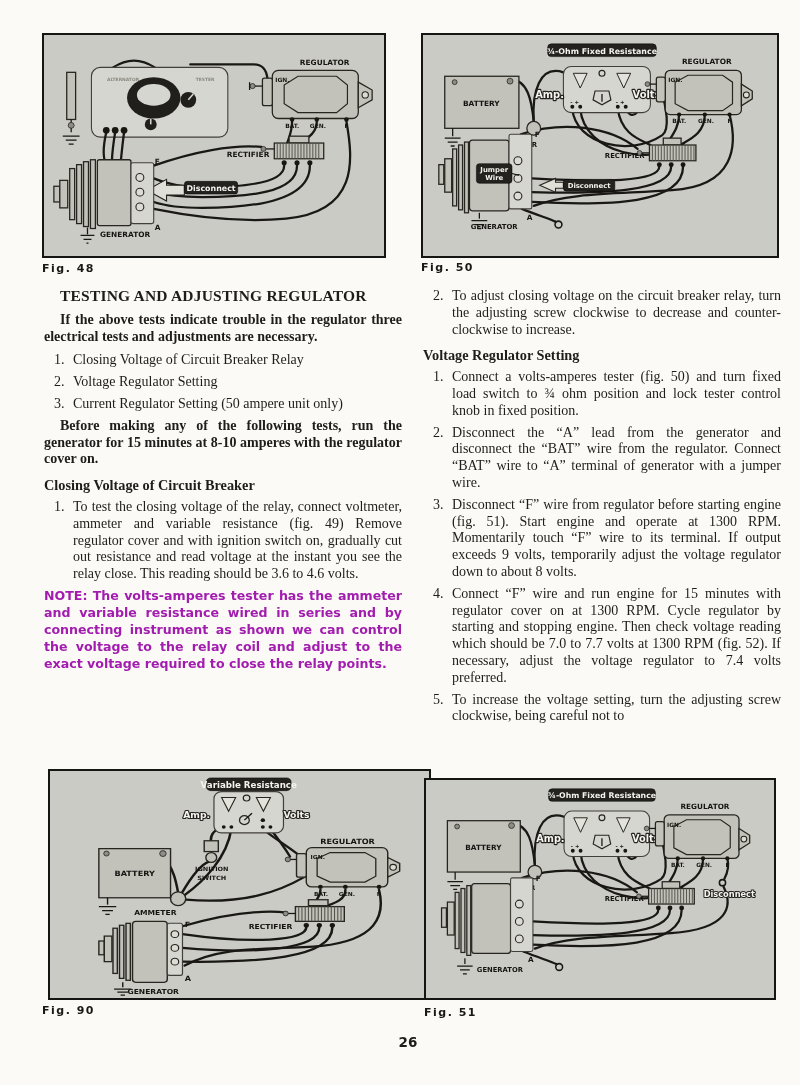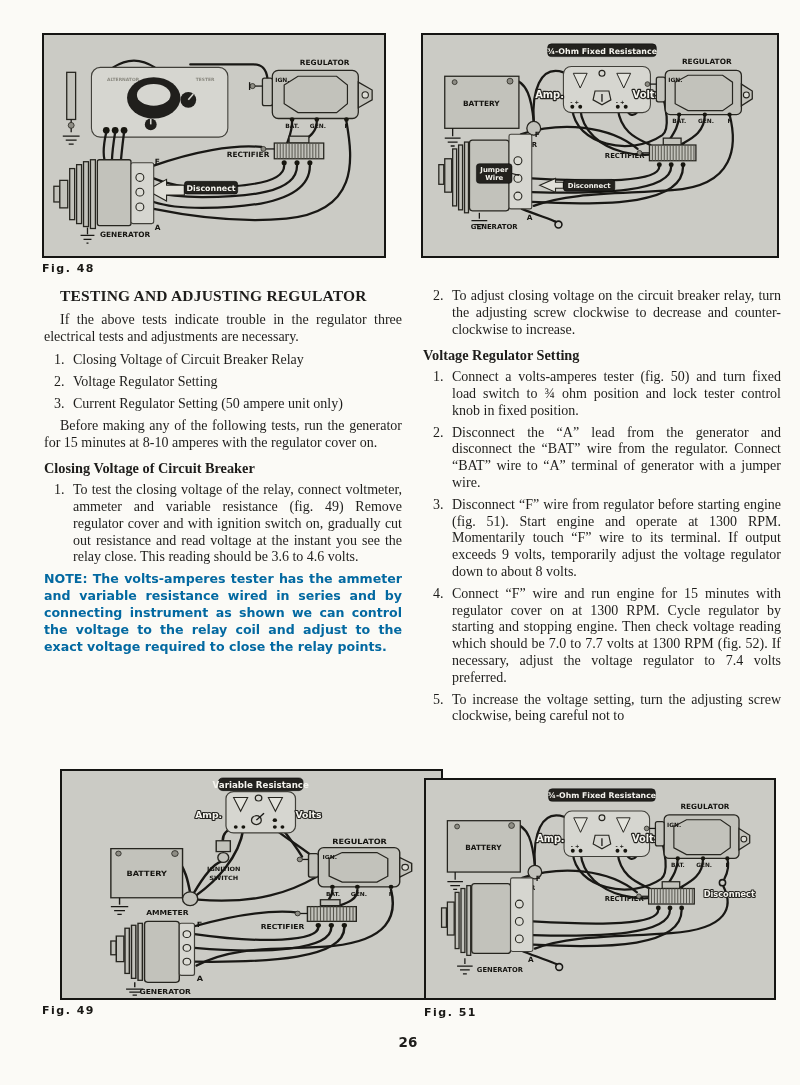--- a/index.html
+++ b/index.html
@@ -5,27 +5,27 @@
   html,body{margin:0;padding:0;background:#e9e8e4;}
   .sheet{position:relative;width:800px;height:1085px;margin:0 auto;background:#fbfaf6;
          font-family:"Liberation Serif",serif;color:#1e1d1b;overflow:hidden;}
   .figbox{position:absolute;margin:0;background:#d946ef;border:2.5px solid #151513;box-sizing:border-box;}
   .figbox svg{display:block;width:100%;height:100%;}
   .caption{position:absolute;text-align:left;font-family:"DejaVu Sans",sans-serif;font-weight:bold;
            font-size:11px;letter-spacing:1.5px;color:#191815;}
   .col{position:absolute;font-size:14px;line-height:16.8px;text-align:justify;}
   .head{font-size:15.5px;font-weight:bold;margin:0 0 7px 16px;letter-spacing:.2px;}
   .subhead{font-size:14.3px;font-weight:bold;margin:9px 0 5px 0;text-align:left;}
-  .col p{margin:0 0 7px 0;}
+  .col p{margin:0 0 7px 0;font-weight:bold;}
   .ind{text-indent:16px;}
   .li{display:flex;margin:0 0 5px 0;}
   .li .num{flex:0 0 29px;padding-left:10px;box-sizing:border-box;}
   .li .txt{flex:1;}
   .note{font-family:"DejaVu Sans",sans-serif;font-weight:bold;font-size:12.6px;line-height:16.9px;
-        margin:10px 44px 0 30px;text-align:justify;color:#0369a1;}
+        margin:10px 44px 0 30px;text-align:justify;color:#a21caf;}
   .pageno{position:absolute;left:0;top:1034px;width:816px;text-align:center;
           font-family:"DejaVu Sans",sans-serif;font-weight:bold;font-size:13.5px;}
   
   .figbg{fill:#cbcbc5;}
   .c{fill:#c2c2bb;stroke:#26251f;stroke-width:1.3;}
   .cl{fill:#d6d6d0;stroke:#403f39;stroke-width:1.1;}
   .cd{fill:#dcdcd5;stroke:#26251f;stroke-width:1.1;}
   .dark{fill:#201f1c;}
   .w{fill:none;stroke:#191815;stroke-width:2.3;stroke-linecap:round;}
   .w2{fill:none;stroke:#191815;stroke-width:1.3;}
@@ -250,20 +250,21 @@
         <text class="pt7" x="72" y="148" text-anchor="middle">Wire</text>
         <line class="w2" x1="90" y1="141" x2="97" y2="143"></line>
       </g>
       <g>
         <polygon class="arrow" points="118,153 134,146 134,150 142,150 142,156 134,156 134,160"></polygon>
         <rect class="pill" x="142" y="147" width="52" height="12" rx="3"></rect>
         <text class="pt7" x="168" y="156" text-anchor="middle">Disconnect</text>
       </g>
     </svg>
   </figure>
+  <div class="caption" style="left:421px;top:261px;width:358px">Fig. 50</div>
 
   <div class="col" style="left:44px;top:288px;width:358px">
     <h1 class="head">TESTING AND ADJUSTING REGULATOR</h1>
     <p class="ind">If the above tests indicate trouble in the regulator three electrical tests and adjustments are necessary.</p>
     <div class="li">
       <span class="num">1.</span>
       <span class="txt">Closing Voltage of Circuit Breaker Relay</span>
     </div>
     <div class="li">
       <span class="num">2.</span>
@@ -303,21 +304,21 @@
     <div class="li">
       <span class="num">4.</span>
       <span class="txt">Connect “F” wire and run engine for 15 minutes with regulator cover on at 1300 RPM. Cycle regulator by starting and stopping engine. Then check voltage reading which should be 7.0 to 7.7 volts at 1300 RPM (fig. 52). If necessary, adjust the voltage regulator to 7.4 volts preferred.</span>
     </div>
     <div class="li">
       <span class="num">5.</span>
       <span class="txt">To increase the voltage setting, turn the adjusting screw clockwise, being careful not to</span>
     </div>
   </div>
 
-  <figure class="figbox" style="left:60px;top:769px;width:383px;height:231px">
+  <figure class="figbox" style="left:48px;top:769px;width:383px;height:231px">
     <svg viewBox="0 0 349 231" preserveAspectRatio="none">
       <rect class="figbg" x="0" y="0" width="349" height="231"></rect>
       <g>
         <path class="w" d="M104,86 C114,100 116,112 118,124"></path>
         <path class="w" d="M121,125 C132,104 141,94 147,92"></path>
         <path class="w" d="M148,71 C148,63 153,59 159,57"></path>
         <path class="w" d="M167,59 C163,88 142,112 123,127"></path>
         <path class="w" d="M196,59 C208,70 224,80 234,90"></path>
         <path class="w" d="M203,59 C212,72 217,80 221,87"></path>
         <path class="w" d="M125,131 C180,136 212,122 234,108"></path>
@@ -406,21 +407,21 @@
           <circle class="cd" cx="115" cy="180" r="3.5"></circle>
           <circle class="cd" cx="115" cy="194" r="3.5"></circle>
         <text class="t" x="124" y="159">F</text>
         <text class="t" x="124" y="214">A</text>
         <line class="w2" x1="67" y1="215" x2="67" y2="220"></line>
         <path class="w2" d="M59,222H75 M62,225H72 M65,228H69"></path>
         <text class="t7" x="95" y="227" text-anchor="middle">GENERATOR</text>
       </g>
     </svg>
   </figure>
-  <div class="caption" style="left:42px;top:1004px;width:349px">Fig. 49</div>
+  <div class="caption" style="left:42px;top:1004px;width:349px">Fig. 90</div>
 
   <figure class="figbox" style="left:424px;top:778px;width:352px;height:222px">
     <svg viewBox="0 0 358 225" preserveAspectRatio="none">
       <rect class="figbg" x="0" y="0" width="358" height="225"></rect>
       <g>
         <path class="w" d="M88,46 C106,44 110,68 112,88"></path>
         <path class="w" d="M142,38 C118,30 110,58 112,88"></path>
         <path class="w" d="M151,75 C154,112 210,124 242,102 C250,96 246,72 241,58"></path>
         <path class="w" d="M159,75 C163,122 235,134 264,110"></path>
         <path class="w" d="M197,75 C200,100 218,106 230,112"></path>

